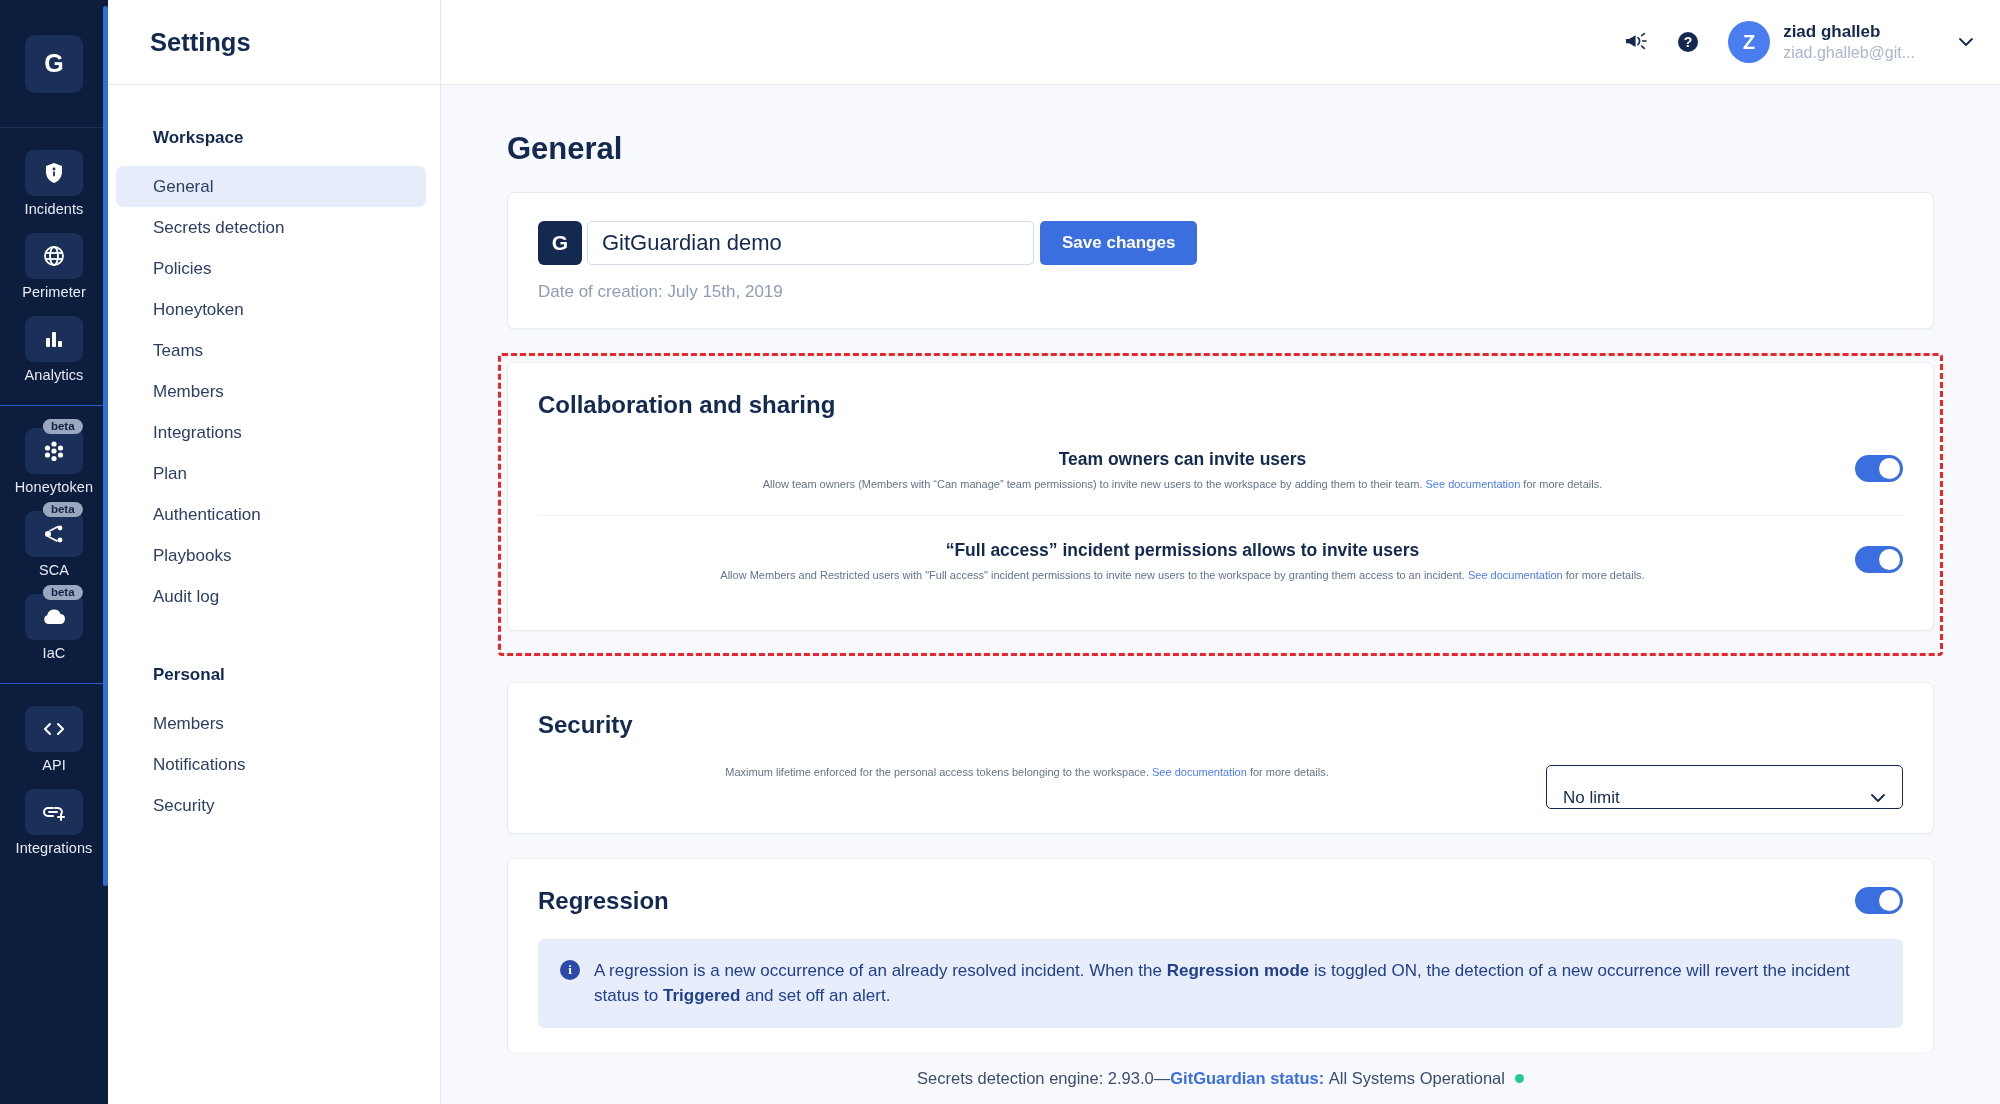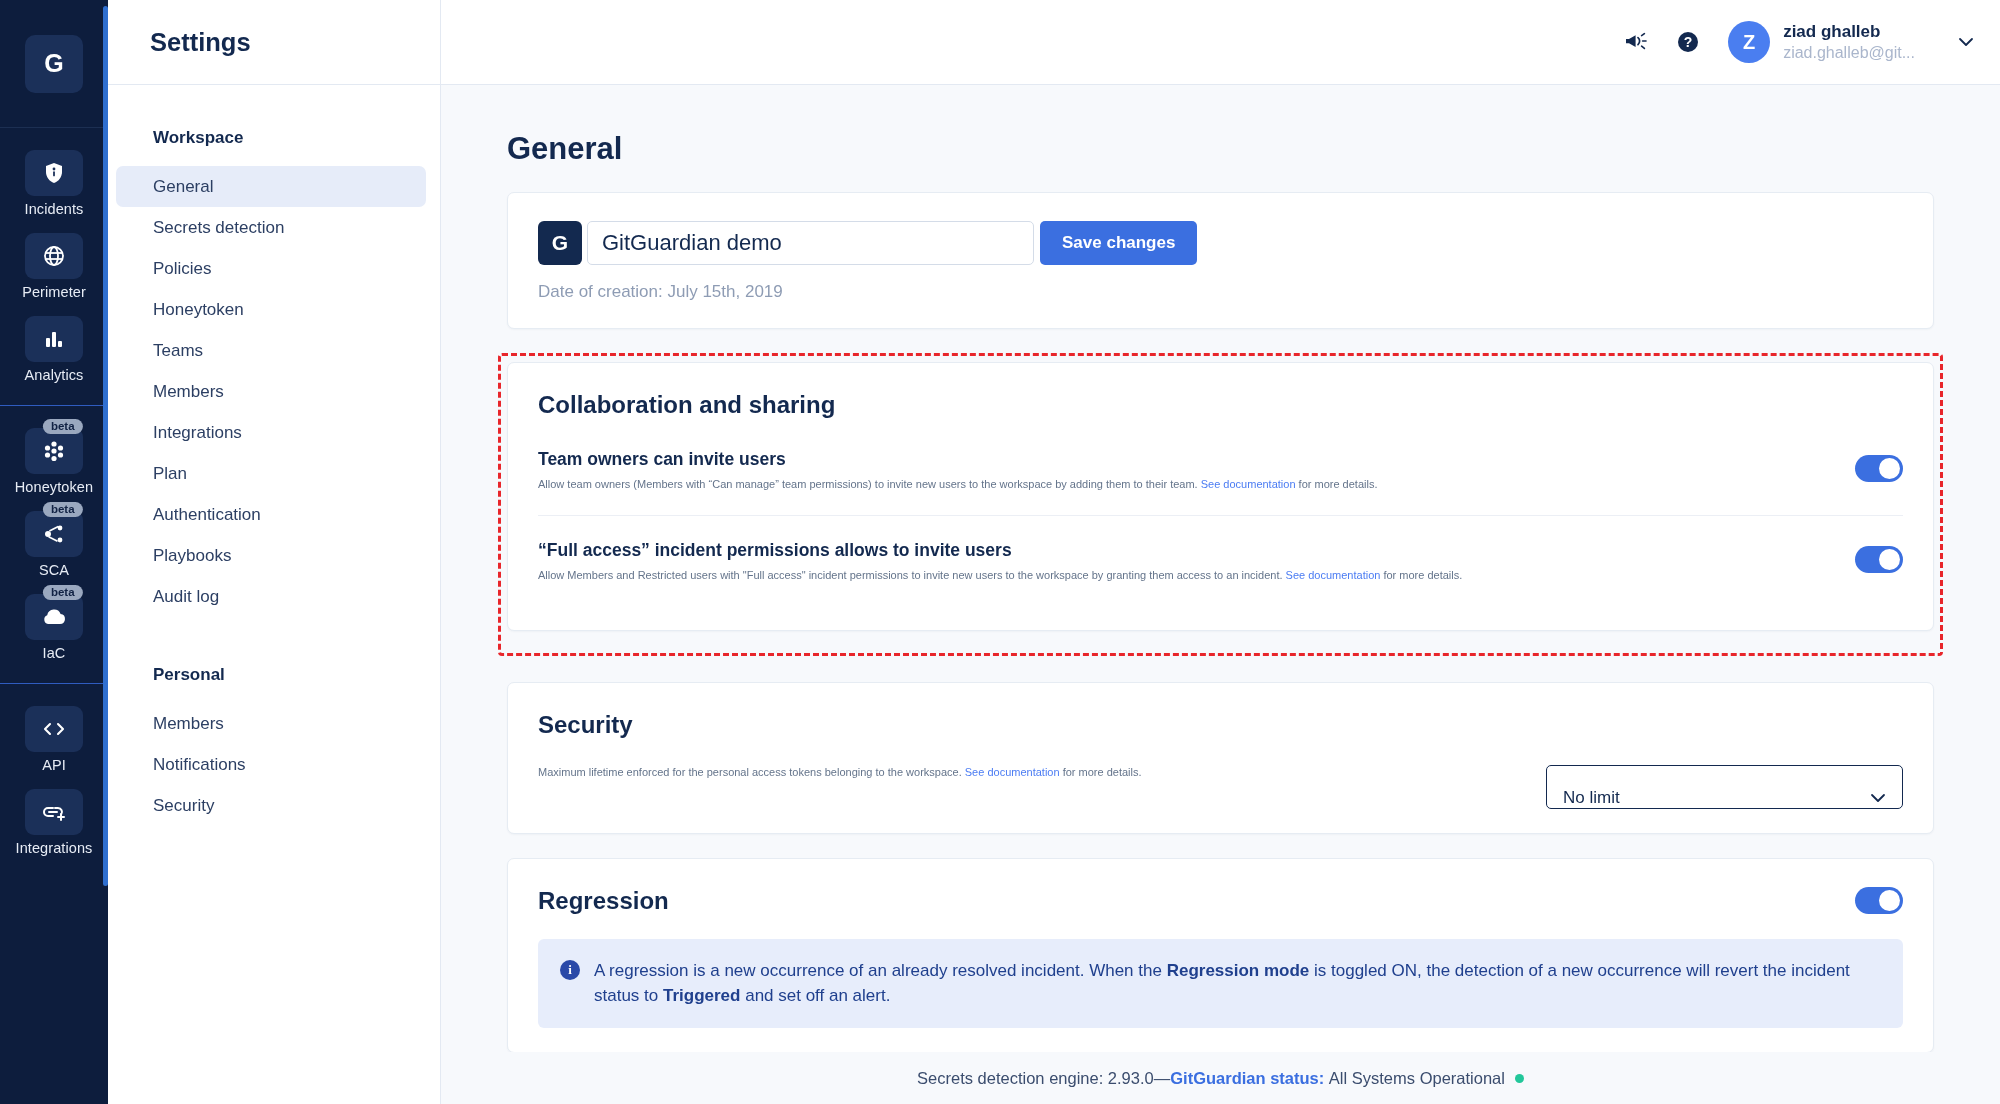--- a/index.html
+++ b/index.html
@@ -152,21 +152,21 @@
   .dashed-wrap .card { margin-bottom: 16px; }
 
   .sec-card { padding: 28px 30px 24px 30px; }
   .sec-title { font-size: 24px; font-weight: bold; color: #13294f; margin-bottom: 26px; }
 
   .setting-row {
     display: flex; align-items: flex-start; justify-content: space-between;
     gap: 28px; padding: 4px 0 22px 0;
   }
   .setting-row + .setting-row { border-top: 1px solid #eceff5; padding-top: 24px; }
-  .setting-text { flex: 1; min-width: 0; }
+  .setting-text { flex: 1; min-width: 0; text-align: center; }
   .setting-label { font-size: 17.5px; font-weight: bold; color: #13294f; margin-bottom: 7px; }
   .setting-desc { font-size: 11px; color: #64748b; line-height: 1.45; }
   .setting-desc a { color: #4b7cf3; text-decoration: none; cursor: pointer; }
 
   .toggle {
     width: 48px; height: 27px; border-radius: 14px; background: #3b6fe0;
     position: relative; flex: 0 0 48px; cursor: pointer; margin-top: 6px;
   }
   .toggle .knob {
     position: absolute; right: 3px; top: 3px;

